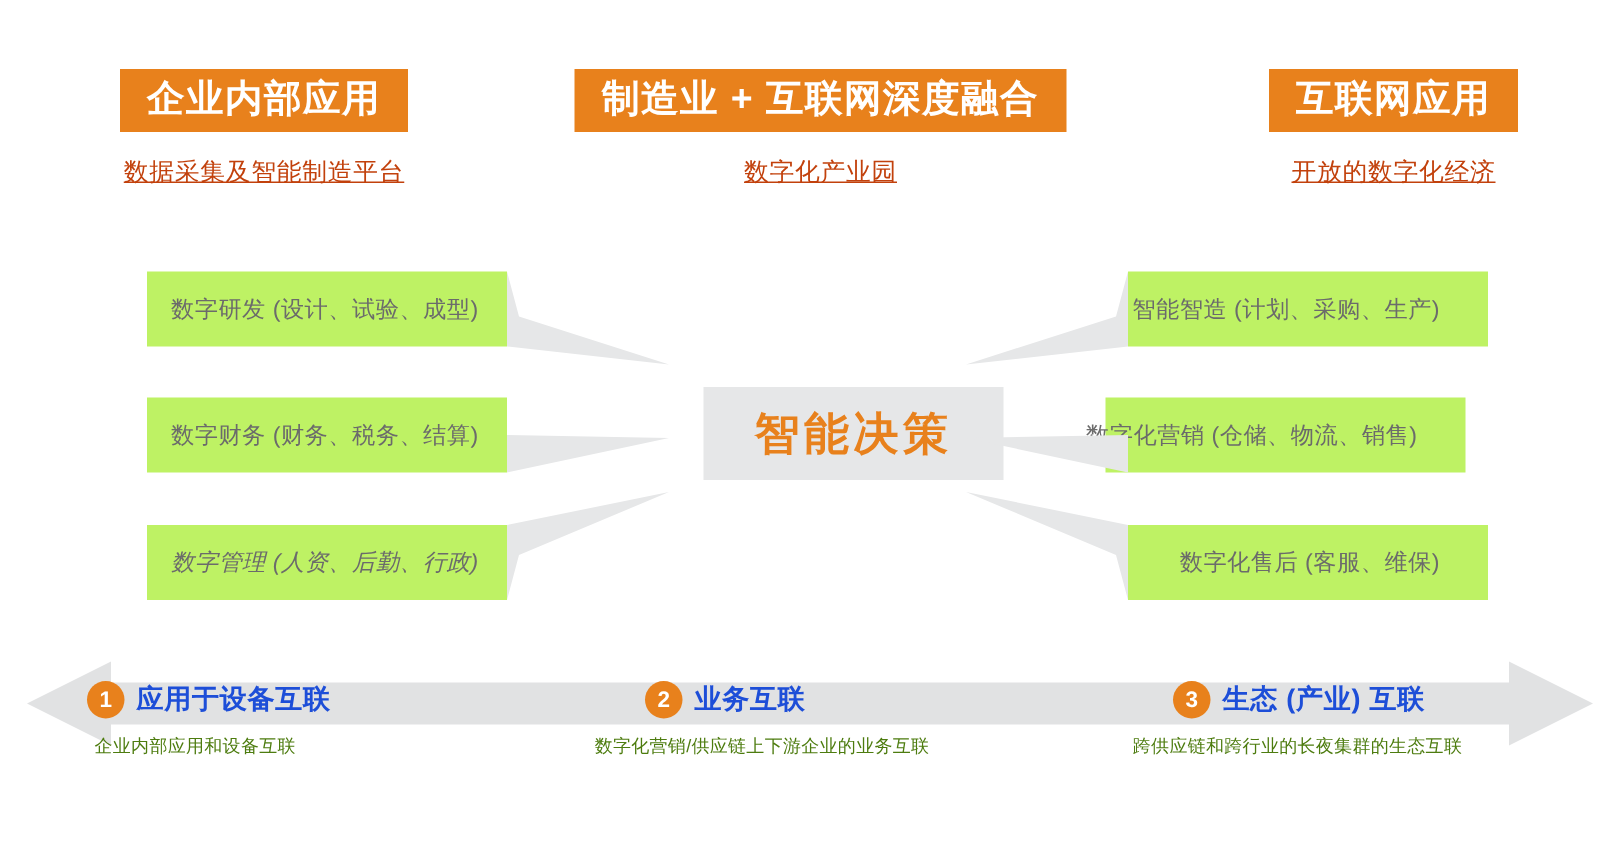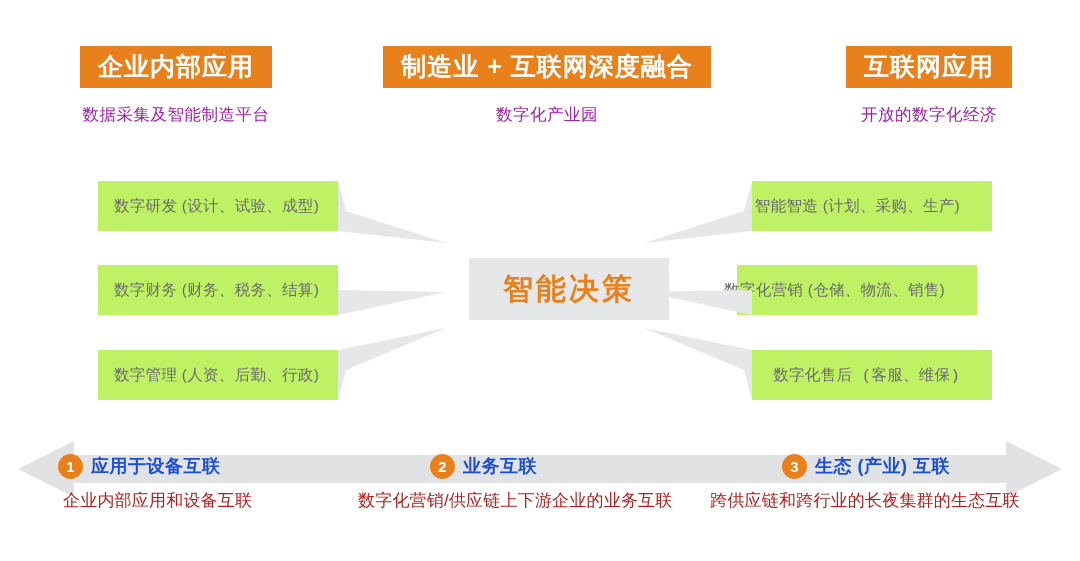--- a/index.html
+++ b/index.html
@@ -42,23 +42,24 @@
     font-weight: bold;
     font-size: 25px;
     letter-spacing: 1px;
     padding: 8px 18px 9px 18px;
     line-height: 1;
     white-space: nowrap;
   }
   .hdr-sub {
     margin-top: 16px;
     font-size: 16.5px;
-    color: #a21caf;
+    color: #c2410c;
     white-space: nowrap;
     letter-spacing: 0.5px;
+    text-decoration: underline;
   }
   #hdr-left  { left: 36px;  width: 280px; }
   #hdr-mid   { left: 352px; width: 390px; }
   #hdr-right { left: 800px; width: 258px; }
 
   
   .item {
     position: absolute;
     height: 50px;
   }
@@ -141,22 +142,22 @@
   }
   .step-title {
     font-size: 18px;
     font-weight: bold;
     color: #1d4ed8;
     white-space: nowrap;
     letter-spacing: 0.5px;
   }
   .step-desc {
     margin-top: 9px;
-    font-size: 17px;
-    color: #b91c1c;
+    font-size: 12px;
+    color: #4d7c0f;
     white-space: nowrap;
     letter-spacing: 0.2px;
   }
   #step-1 { left: 58px;  width: 250px; }
   #step-1 .step-title-row { justify-content: flex-start; }
   #step-1 .step-desc { text-align: left; padding-left: 5px; }
   #step-2 { left: 358px; width: 300px; }
   #step-2 .step-title-row { justify-content: flex-start; padding-left: 72px; }
   #step-3 { left: 700px; width: 330px; }
   #step-3 .step-title-row { justify-content: flex-start; padding-left: 82px; }
@@ -195,21 +196,21 @@
 
   <div class="item left" style="left:98px; top:265px; width:240px;">
     <div class="item-box">
       <span class="item-label">数字财务 (财务、税务、结算)</span>
     </div>
   </div>
   <svg class="tail-svg" style="position:absolute; left:338px; top:265px;" width="110" height="55">
     <polygon points="0,0 0,50 108,27 0,25" fill="#E6E7E8"></polygon>
   </svg>
 
-  <div class="item left" style="left:98px; top:350px; width:240px;">
+  <div class="item left" style="left:98px; top:350px; width:240px;font-style:italic;">
     <div class="item-box">
       <span class="item-label">数字管理 (人资、后勤、行政)</span>
     </div>
   </div>
   <svg class="tail-svg" style="position:absolute; left:338px; top:328px;" width="110" height="72">
     <polygon points="0,22 0,72 8,42 108,0" fill="#E6E7E8"></polygon>
   </svg>
 
   <div class="center-box">
     <span class="center-label">智能决策</span>
@@ -226,21 +227,21 @@
 
   <div class="item right" style="left:737px; top:265px; width:240px;text-decoration:underline;">
     <div class="item-box">
       <span class="item-label">数字化营销 (仓储、物流、销售)</span>
     </div>
   </div>
   <svg class="tail-svg" style="position:absolute; left:642px; top:265px;" width="110" height="55">
     <polygon points="110,0 110,50 2,27 110,25" fill="#E6E7E8"></polygon>
   </svg>
 
-  <div class="item right" style="left:752px; top:350px; width:240px;font-family:Liberation Mono, monospace;">
+  <div class="item right" style="left:752px; top:350px; width:240px;">
     <div class="item-box">
       <span class="item-label">数字化售后 (客服、维保)</span>
     </div>
   </div>
   <svg class="tail-svg" style="position:absolute; left:642px; top:328px;" width="110" height="72">
     <polygon points="110,22 110,72 102,42 2,0" fill="#E6E7E8"></polygon>
   </svg>
 
   <div class="arrow-band">
     <svg width="1080" height="62">

